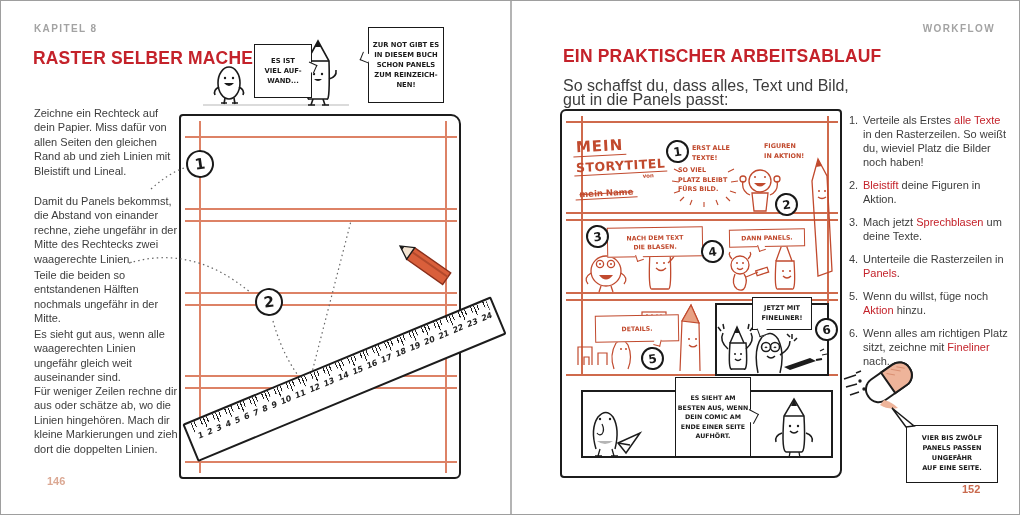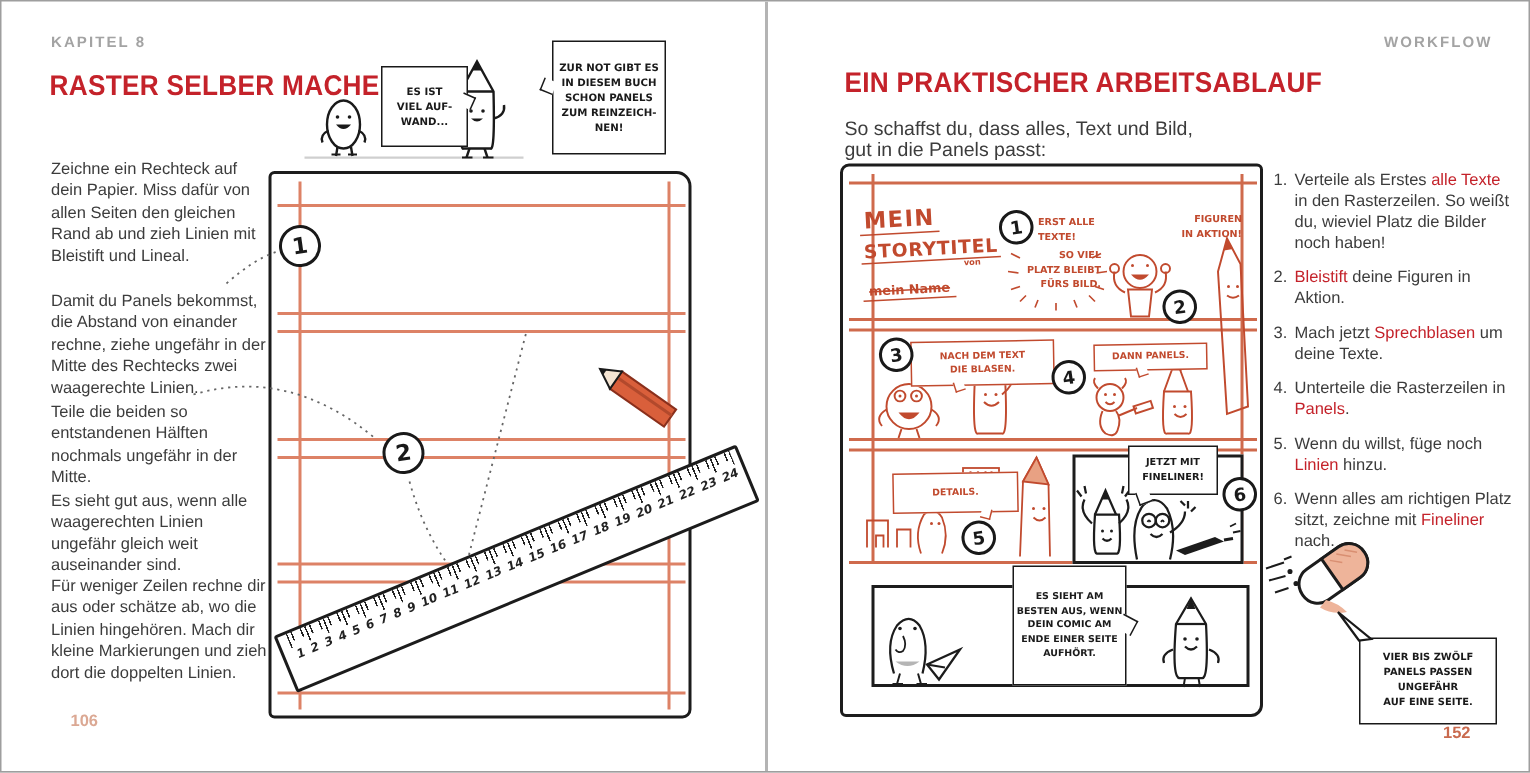--- a/index.html
+++ b/index.html
@@ -24,21 +24,21 @@
             display:flex; align-items:center; justify-content:center; z-index:6; }
   .tail { position:absolute; width:9px; height:9px; background:#fff; z-index:7; }
 
   
   .rbubble { position:absolute; background:#fff; border:1.4px solid #c14a2e;
              font-family:"DejaVu Sans", sans-serif; font-weight:700; color:#c14a2e;
              font-size:6.2px; line-height:1.5; text-align:center; white-space:pre-line;
              display:flex; align-items:center; justify-content:center; transform:rotate(-1deg); z-index:5;}
 
   .rlabel { position:absolute; font-family:"DejaVu Sans", sans-serif; font-weight:700;
-            color:#c14a2e; font-size:6.4px; line-height:1.5; text-align:right; white-space:pre-line; z-index:5;}
+            color:#c14a2e; font-size:6.4px; line-height:1.5; text-align:left; white-space:pre-line; z-index:5;}
 
   .num-circle { position:absolute; width:28px; height:28px; border-radius:50%;
                 border:2.6px solid #191919; background:#fff; display:flex; align-items:center;
                 justify-content:center; font-family:"DejaVu Sans", sans-serif; font-weight:700;
                 font-size:15px; color:#191919; transform:rotate(-8deg); z-index:8; }
   .num-circle.small { width:23px; height:23px; font-size:12px; border-width:2.2px; }
 
   
   .paper { position:absolute; background:#fff; border:2.4px solid #1c1c1c;
            border-radius:4px 10px 6px 4px; }
@@ -186,29 +186,29 @@
           <span>18</span>
           <span>19</span>
           <span>20</span>
           <span>21</span>
           <span>22</span>
           <span>23</span>
           <span>24</span>
         </div>
     </div>
 
-    <div class="pagenum" style="left:46px; top:474px; color:#dba893;">106</div>
+    <div class="pagenum" style="left:46px; top:474px; color:#dba893;">146</div>
   </div>
 
   <div class="gutter"></div>
 
   <div class="page page-right">
     <div class="hd" style="right:26px; top:22px;">WORKFLOW</div>
     <div class="page-title" style="left:51px; top:44px;">EIN PRAKTISCHER ARBEITSABLAUF</div>
-    <div style="position:absolute; left:51px; top:78px; font-size:13px; line-height:14.4px; color:#3c3c3c; white-space:pre-line;">So schaffst du, dass alles, Text und Bild,
+    <div style="position:absolute; left:51px; top:78px; font-size:16px; line-height:14.4px; color:#3c3c3c; white-space:pre-line;">So schaffst du, dass alles, Text und Bild,
 gut in die Panels passt:</div>
 
     <div class="paper" style="left:48px; top:108px; width:282px; height:369px; border-radius:6px 4px 8px 4px;">
 
       <div class="cgl v" style="left:19px; top:5px; height:260px;"></div>
       <div class="cgl v" style="left:265px; top:5px; height:260px;"></div>
       <div class="cgl h" style="top:10px;"></div>
       <div class="cgl h" style="top:101px;"></div>
       <div class="cgl h" style="top:108px;"></div>
       <div class="cgl h" style="top:181px;"></div>
@@ -400,21 +400,21 @@
         <div class="step">
           <span class="step-num">3.</span>
           <span class="step-body"><span>Mach jetzt </span><span class="red-word">Sprechblasen</span><span> um deine Texte.</span></span>
         </div>
         <div class="step">
           <span class="step-num">4.</span>
           <span class="step-body"><span>Unterteile die Rasterzeilen in </span><span class="red-word">Panels</span><span>.</span></span>
         </div>
         <div class="step">
           <span class="step-num">5.</span>
-          <span class="step-body"><span>Wenn du willst, füge noch </span><span class="red-word">Linien</span><span> hinzu.</span></span>
+          <span class="step-body"><span>Wenn du willst, füge noch </span><span class="red-word">Aktion</span><span> hinzu.</span></span>
         </div>
         <div class="step">
           <span class="step-num">6.</span>
           <span class="step-body"><span>Wenn alles am richtigen Platz sitzt, zeichne mit </span><span class="red-word">Fineliner</span><span> nach.</span></span>
         </div>
       </div>
 
     <svg width="78" height="64" viewBox="0 0 78 64" style="left:330px; top:352px;">
       <g transform="rotate(-35 45 30)">
         <rect x="22" y="18" width="50" height="25" rx="12" fill="#fff" stroke="#1c1c1c" stroke-width="2"></rect>

